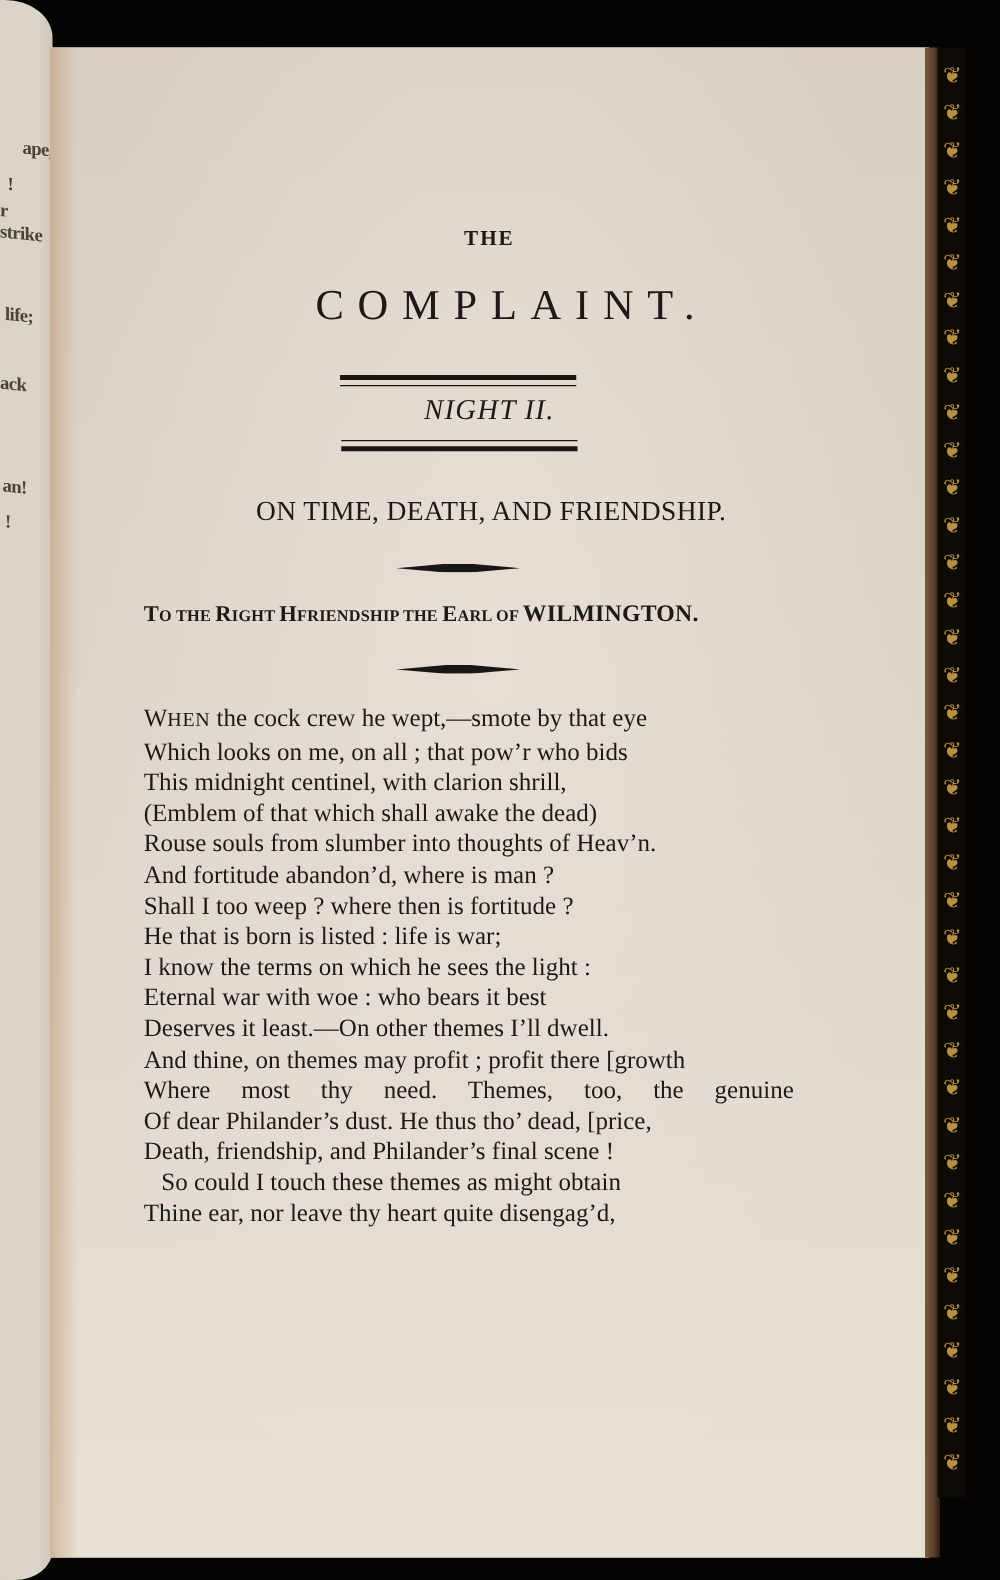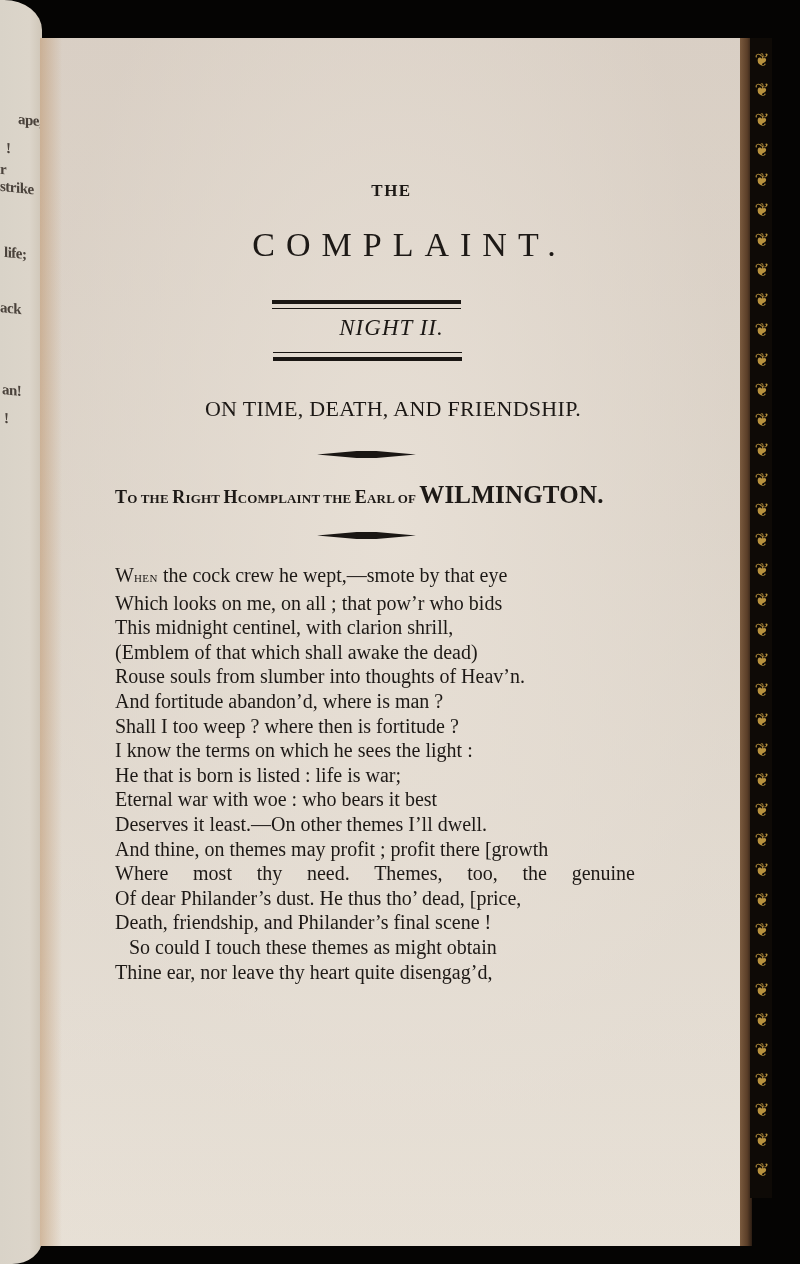--- a/index.html
+++ b/index.html
@@ -70,31 +70,31 @@
     }
     .swell {
       position: absolute; height: 7px; background: #1a1613;
       clip-path: polygon(0 50%, 40% 0, 60% 0, 100% 50%, 60% 100%, 40% 100%);
     }
     .dedication {
       position: absolute; top: 481px; left: 115px; width: 520px;
       font-size: 18px; font-weight: bold; letter-spacing: 0.2px; white-space: nowrap;
     }
     .dedication .sc { font-size: 13px; }
-    .dedication .big { font-size: 25px; }
+    .dedication .big { font-size: 19px; }
 
     
     .poem {
       position: absolute; top: 563px; left: 115px; width: 520px;
       font-size: 20px; line-height: 24.6px;
     }
     .poem .line { white-space: nowrap; display: block; }
     .poem .line.justify { text-align: justify; text-align-last: justify; white-space: normal; }
     .poem .line.indent { padding-left: 14px; }
-    .poem .sc-first { font-size: 11px; letter-spacing: 0.5px; }
+    .poem .sc-first { font-size: 16px; letter-spacing: 0.5px; }
   </style>
 </head>
 <body>
 
 <div class="left-page">
   <span class="frag" style="top:112px; left:18px;">ape,</span>
   <span class="frag" style="top:140px; left:6px;">!</span>
   <span class="frag" style="top:163px; left:0px;">r strike</span>
   <span class="frag" style="top:245px; left:4px;">life;</span>
   <span class="frag" style="top:300px; left:0px;">ack</span>
@@ -156,35 +156,35 @@
 <div class="night">NIGHT II.</div>
 
 <div class="rule-thin" style="top:352px; left:273px; width:189px;"></div>
 <div class="rule-thick" style="top:357px; left:273px; width:189px;"></div>
 
 <div class="subtitle">ON TIME, DEATH, AND FRIENDSHIP.</div>
 
 <div class="swell" style="top:451px; left:317px; width:99px;"></div>
 
 <div class="dedication">
-  <span>T</span><span class="sc">O THE </span><span>R</span><span class="sc">IGHT </span><span>H</span><span class="sc">COMPLAINT THE </span><span>E</span><span class="sc">ARL OF </span><span class="big">WILMINGTON.</span>
+  <span>T</span><span class="sc">O THE </span><span>R</span><span class="sc">IGHT </span><span>H</span><span class="sc">FRIENDSHIP THE </span><span>E</span><span class="sc">ARL OF </span><span class="big">WILMINGTON.</span>
 </div>
 
 <div class="swell" style="top:532px; left:317px; width:99px;"></div>
 
 <div class="poem">
   <span class="line"><span>W</span><span class="sc-first">HEN</span><span> the cock crew he wept,—smote by that eye</span></span>
   <span class="line">Which looks on me, on all ;  that pow’r who bids</span>
   <span class="line">This midnight centinel, with clarion shrill,</span>
   <span class="line">(Emblem of that which shall awake the dead)</span>
   <span class="line">Rouse souls from slumber into thoughts of Heav’n.</span>
   <span class="line">And fortitude abandon’d, where is man ?</span>
   <span class="line">Shall I too weep ?  where then is fortitude ?</span>
+  <span class="line">He that is born is listed :  life is war;</span>
   <span class="line">I know the terms on which he sees the light :</span>
-  <span class="line">He that is born is listed :  life is war;</span>
   <span class="line">Eternal war with woe :  who bears it best</span>
   <span class="line">Deserves it least.—On other themes I’ll dwell.</span>
   <span class="line">And thine, on themes may profit ; profit there [growth</span>
   <span class="line justify">Where most thy need.  Themes, too, the genuine</span>
   <span class="line">Of dear Philander’s dust.  He thus tho’ dead, [price,</span>
   <span class="line">Death, friendship, and Philander’s final scene !</span>
   <span class="line indent">So could I touch these themes as might obtain</span>
   <span class="line">Thine ear, nor leave thy heart quite disengag’d,</span>
 </div>
 

